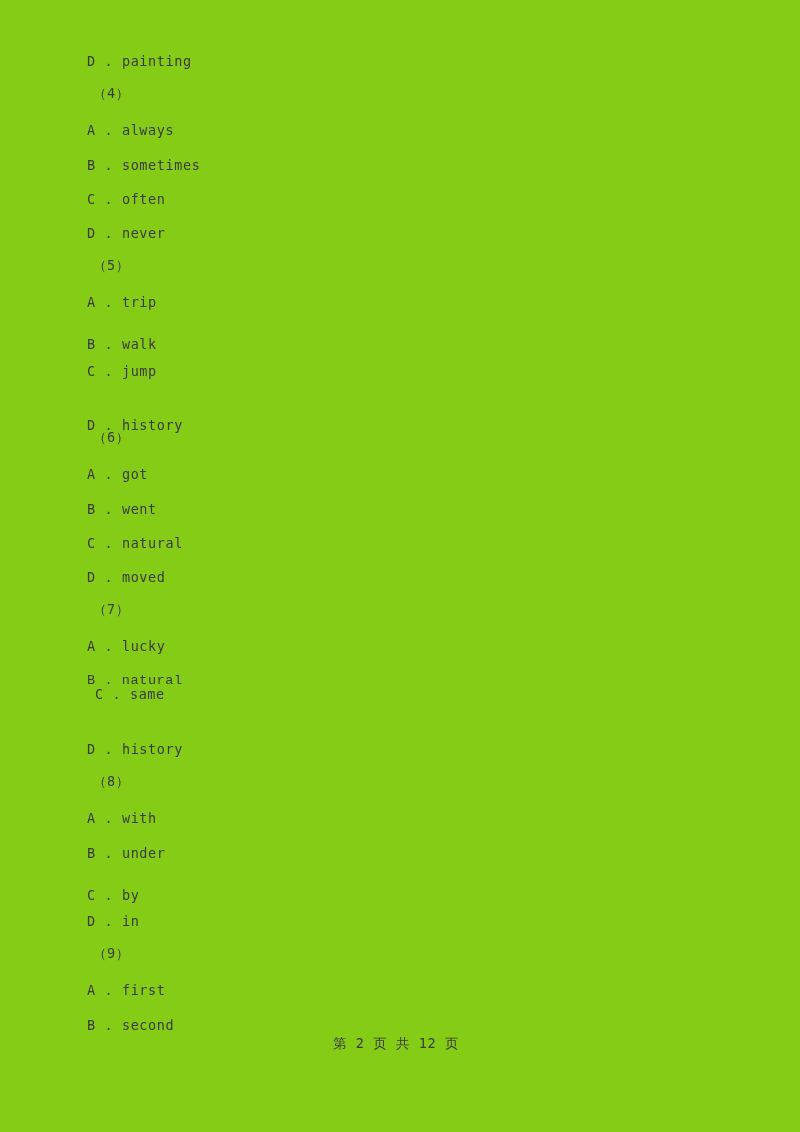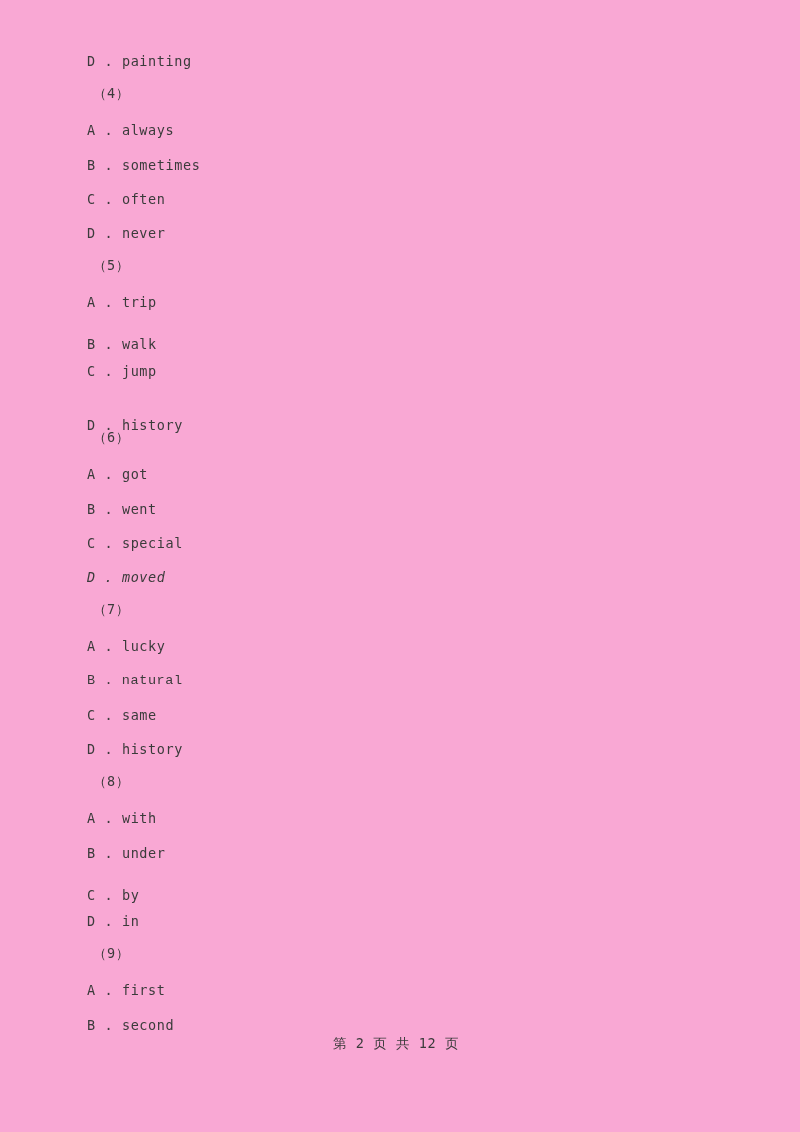--- a/index.html
+++ b/index.html
@@ -4,21 +4,21 @@
 <style>
   html, body {
     margin: 0;
     padding: 0;
     background: #ffffff;
   }
   .page {
     position: relative;
     width: 800px;
     height: 1132px;
-    background: #f9a8d4;
+    background: #84cc16;
     overflow: hidden;
     font-family: "DejaVu Sans Mono", "Liberation Mono", monospace;
   }
   .content {
     position: absolute;
     left: 0;
     top: 0;
     width: 800px;
   }
   .line {
@@ -62,26 +62,26 @@
       <div class="line option" style="top: 191px;">C . often</div>
       <div class="line option" style="top: 225px;">D . never</div>
       <div class="line qnum" style="top: 257px;">（5）</div>
       <div class="line option" style="top: 294px;">A . trip</div>
       <div class="line option" style="top: 329px; margin-top: 7px;">B . walk</div>
       <div class="line option" style="top: 363px;">C . jump</div>
       <div class="line option" style="top: 397px; margin-top: 20px;">D . history</div>
       <div class="line qnum" style="top: 429px;">（6）</div>
       <div class="line option" style="top: 466px;">A . got</div>
       <div class="line option" style="top: 501px;">B . went</div>
-      <div class="line option" style="top: 535px;">C . special</div>
-      <div class="line option" style="top: 569px; font-style: italic;">D . moved</div>
+      <div class="line option" style="top: 535px;">C . natural</div>
+      <div class="line option" style="top: 569px;">D . moved</div>
       <div class="line qnum" style="top: 601px;">（7）</div>
       <div class="line option" style="top: 638px;">A . lucky</div>
       <div class="line option" style="top: 673px; font-family: Liberation Mono, monospace;">B . natural</div>
-      <div class="line option" style="top: 707px;">C . same</div>
+      <div class="line option" style="top: 686px; margin-left: 8px;">C . same</div>
       <div class="line option" style="top: 741px;">D . history</div>
       <div class="line qnum" style="top: 773px;">（8）</div>
       <div class="line option" style="top: 810px;">A . with</div>
       <div class="line option" style="top: 845px;">B . under</div>
       <div class="line option" style="top: 879px; margin-top: 8px;">C . by</div>
       <div class="line option" style="top: 913px; text-align: right;">D . in</div>
       <div class="line qnum" style="top: 945px;">（9）</div>
       <div class="line option" style="top: 982px;">A . first</div>
       <div class="line option" style="top: 1017px;">B . second</div>
     </div>

